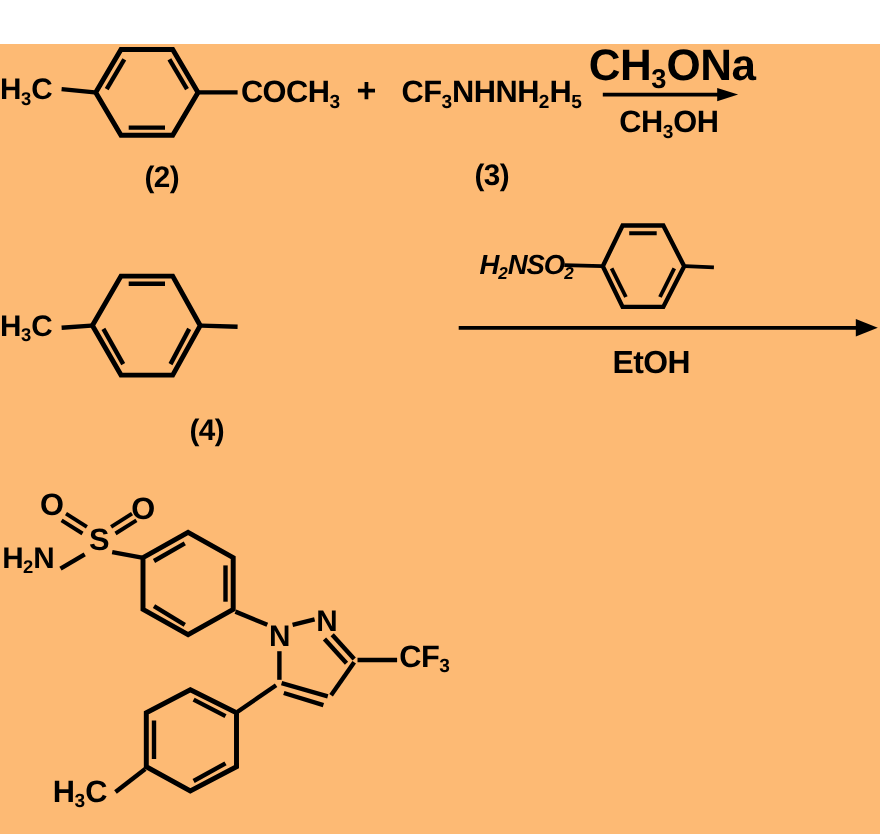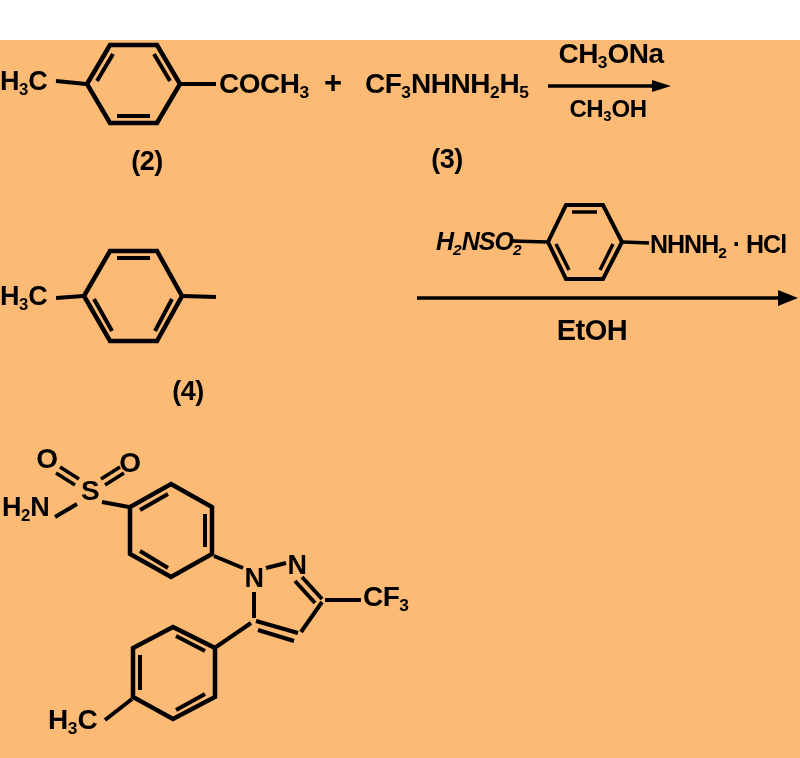--- a/index.html
+++ b/index.html
@@ -106,29 +106,28 @@
       <line x1="140" y1="615" x2="140" y2="650" stroke-width="4"></line>
       <line x1="176" y1="670" x2="205" y2="654" stroke-width="4"></line>
       <line x1="105" y1="680" x2="132" y2="659" stroke-width="4"></line>
     </g>
   </svg>
 
   <div class="lbl" style="left:0px;top:28px;"><span>H</span><sub>3</sub><span>C</span></div>
   <div class="lbl" style="left:219px;top:30px;font-size:28px;"><span>COCH</span><sub>3</sub></div>
   <div class="lbl" style="left:324px;top:27px;font-size:31px;"><span>+</span></div>
   <div class="lbl" style="left:365px;top:30px;font-size:28px;"><span>CF</span><sub>3</sub><span>NHNH</span><sub>2</sub><span>H</span><sub>5</sub></div>
-  <div class="lbl center" style="left:611px;top:0px;font-size:28px;"><span>CH</span><sub>3</sub><span>ONa</span></div>
-  <div class="lbl center" style="left:608px;top:57px;font-size:24px;"><span>CH</span><sub>3</sub><span>OH</span></div>
+  <div class="lbl center" style="left:611px;top:0px;font-size:40px;"><span>CH</span><sub>3</sub><span>ONa</span></div>
+  <div class="lbl center" style="left:608px;top:57px;font-size:28px;"><span>CH</span><sub>3</sub><span>OH</span></div>
   <div class="lbl center" style="left:147px;top:108px;"><span>(2)</span></div>
   <div class="lbl center" style="left:447px;top:106px;"><span>(3)</span></div>
 
   <div class="lbl" style="left:0px;top:243px;"><span>H</span><sub>3</sub><span>C</span></div>
   <div class="lbl center" style="left:188px;top:338px;"><span>(4)</span></div>
   <div class="lbl narrow" style="left:436px;top:189px;font-size:25px;font-style:italic;"><span>H</span><sub>2</sub><span>NSO</span><sub>2</sub></div>
-  <div class="lbl narrow" style="left:650px;top:192px;font-size:25px;"><span>NHNH</span><sub>2</sub><span> · HCl</span></div>
   <div class="lbl center" style="left:592px;top:276px;font-size:29px;"><span>EtOH</span></div>
 
   <div class="lbl center" style="left:47px;top:405px;font-size:28px;"><span>O</span></div>
   <div class="lbl center" style="left:90px;top:437px;font-size:28px;"><span>S</span></div>
   <div class="lbl center" style="left:130px;top:409px;font-size:28px;"><span>O</span></div>
   <div class="lbl" style="left:2px;top:454px;"><span>H</span><sub>2</sub><span>N</span></div>
   <div class="lbl center" style="left:254px;top:525px;"><span>N</span></div>
   <div class="lbl center" style="left:297px;top:512px;"><span>N</span></div>
   <div class="lbl" style="left:363px;top:543px;font-size:28px;"><span>CF</span><sub>3</sub></div>
   <div class="lbl" style="left:48px;top:666px;font-size:28px;"><span>H</span><sub>3</sub><span>C</span></div>

